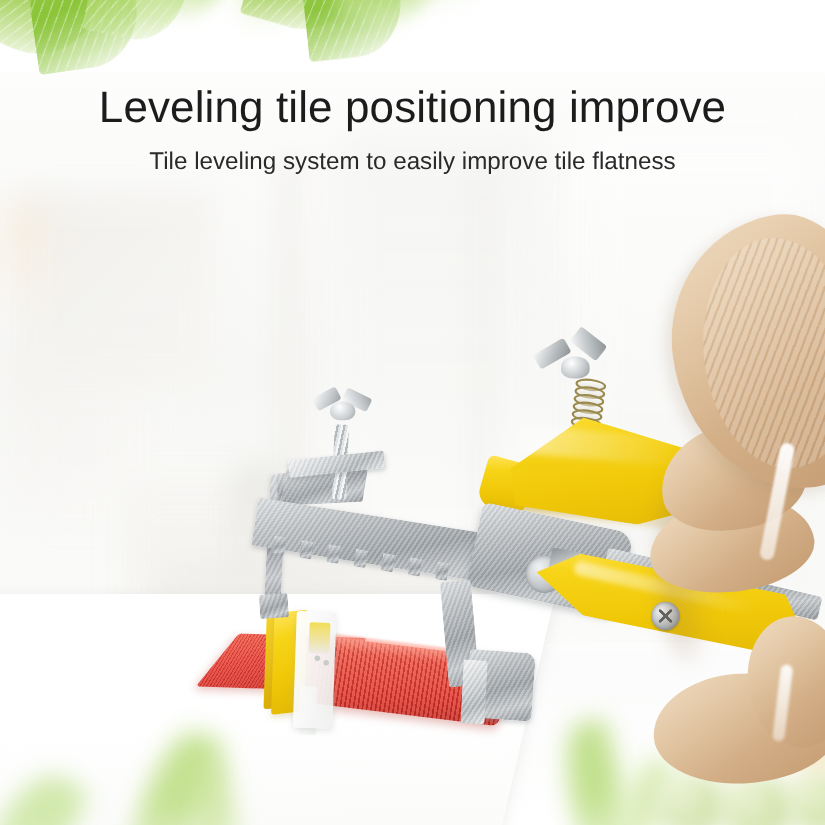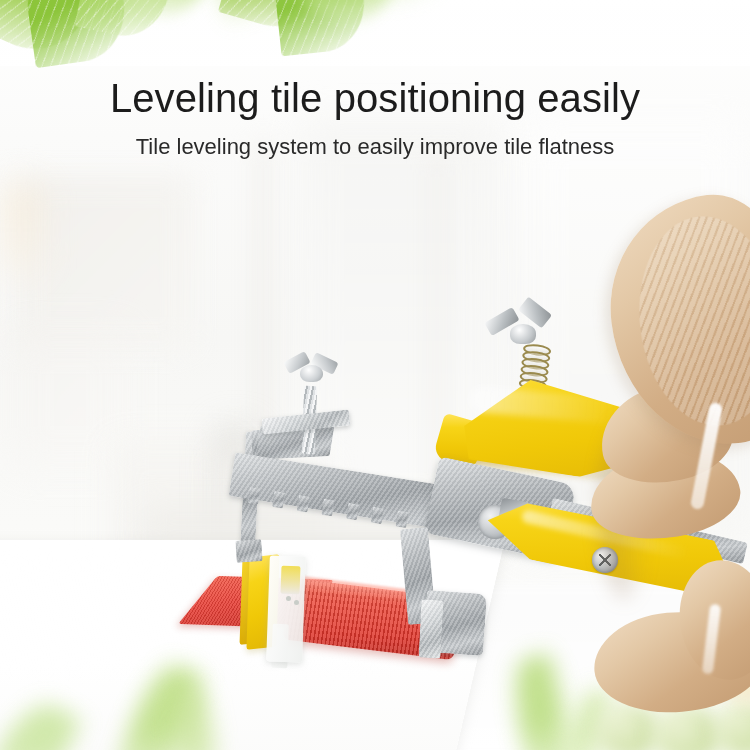--- a/index.html
+++ b/index.html
@@ -430,16 +430,16 @@
         <div style="position: absolute; inset: 0px; border-radius: inherit; background: repeating-linear-gradient(118deg, rgba(255, 255, 255, 0.42) 0px, rgba(255, 255, 255, 0.42) 1px, rgba(255, 255, 255, 0) 1px, rgba(255, 255, 255, 0) 8px);"></div>
       </div>
       <div class="leaf leaf-soft" style="left: 316px; top: -70px; width: 78px; height: 94px; transform: rotate(22deg); border-radius: 50% 4%; background: linear-gradient(160deg, rgb(169, 214, 95) 0%, rgb(169, 214, 95) 45%, rgba(255, 255, 255, 0.35) 100%);">
         <div style="position: absolute; inset: 0px; border-radius: inherit; background: repeating-linear-gradient(118deg, rgba(255, 255, 255, 0.42) 0px, rgba(255, 255, 255, 0.42) 1px, rgba(255, 255, 255, 0) 1px, rgba(255, 255, 255, 0) 8px);"></div>
       </div>
       <div class="leaf leaf-softer" style="left: 376px; top: -86px; width: 70px; height: 80px; transform: rotate(-12deg); border-radius: 50% 4%; background: linear-gradient(160deg, rgb(203, 230, 156) 0%, rgb(203, 230, 156) 45%, rgba(255, 255, 255, 0.35) 100%);">
         <div style="position: absolute; inset: 0px; border-radius: inherit; background: repeating-linear-gradient(118deg, rgba(255, 255, 255, 0.42) 0px, rgba(255, 255, 255, 0.42) 1px, rgba(255, 255, 255, 0) 1px, rgba(255, 255, 255, 0) 8px);"></div>
       </div>
     </div>
 
-  <div class="title">Leveling tile positioning easily</div>
+  <div class="title">Leveling tile positioning improve</div>
   <div class="subtitle">Tile leveling system to easily improve tile flatness</div>
 
 </div>
 
 </body></html>

